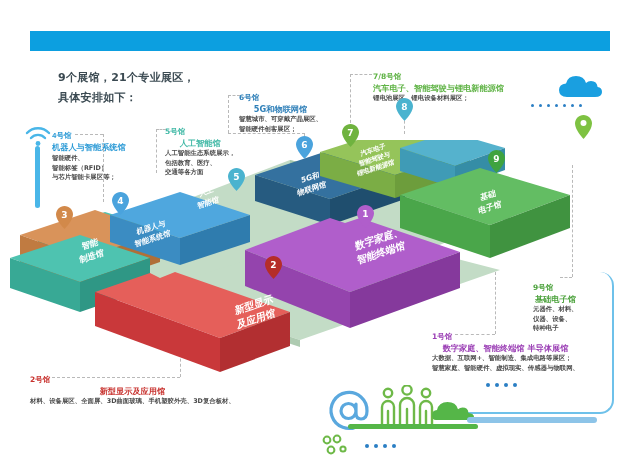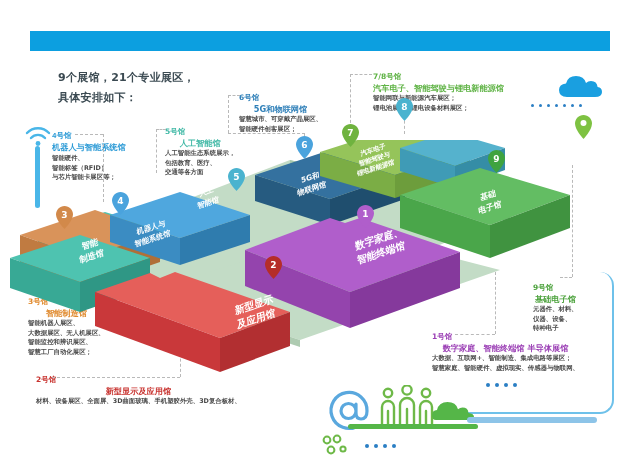--- a/index.html
+++ b/index.html
@@ -119,49 +119,40 @@
     <div class="desc">智能硬件创客展区；</div>
   </div>
   <div class="dotline-h" style="left:228px;top:95px;width:12px;"></div>
   <div class="dotline-v" style="left:228px;top:95px;height:38px;"></div>
   <div class="dotline-v" style="left:304px;top:133px;height:19px;"></div>
   <div class="dotline-h" style="left:228px;top:133px;width:77px;"></div>
 
   <div class="callout c-green" style="left:373px;top:71px;">
     <div class="hall">7/8号馆</div>
     <div class="name">汽车电子、智能驾驶与锂电新能源馆</div>
-    <div class="desc">智能网联与新能源汽车展区；</div>
     <div class="desc">锂电池展区、锂电设备材料展区；</div>
   </div>
   <div class="dotline-h" style="left:350px;top:74px;width:22px;"></div>
   <div class="dotline-v" style="left:350px;top:74px;height:54px;"></div>
   <div class="dotline-v" style="left:404px;top:100px;height:34px;"></div>
 
   <div class="callout c-grn2" style="left:533px;top:282px;">
     <div class="hall">9号馆</div>
     <div class="name">基础电子馆</div>
     <div class="desc">元器件、材料、</div>
     <div class="desc">仪器、设备、</div>
     <div class="desc">特种电子</div>
   </div>
   <div class="dotline-h" style="left:560px;top:277px;width:12px;"></div>
   <div class="dotline-v" style="left:572px;top:165px;height:112px;"></div>
 
-  <div class="callout c-orng" style="left:28px;top:296px;">
-    <div class="hall">3号馆</div>
-    <div class="name">智能制造馆</div>
-    <div class="desc">智能机器人展区、</div>
-    <div class="desc">大数据展区、无人机展区、</div>
-    <div class="desc">智能监控和辨识展区、</div>
-    <div class="desc">智慧工厂自动化展区；</div>
-  </div>
   <div class="dotline-h" style="left:50px;top:299px;width:14px;"></div>
   <div class="dotline-v" style="left:64px;top:222px;height:77px;"></div>
 
-  <div class="callout c-red" style="left:36px;top:374px;">
+  <div class="callout c-red" style="left:30px;top:374px;">
     <div class="hall">2号馆</div>
     <div class="name">新型显示及应用馆</div>
     <div class="desc">材料、设备展区、全面屏、3D曲面玻璃、手机塑胶外壳、3D复合板材、</div>
   </div>
   <div class="dotline-h" style="left:52px;top:377px;width:128px;"></div>
   <div class="dotline-v" style="left:180px;top:287px;height:90px;"></div>
 
   <div class="callout c-purp" style="left:432px;top:331px;">
     <div class="hall">1号馆</div>
     <div class="name">数字家庭、智能终端馆 半导体展馆</div>

